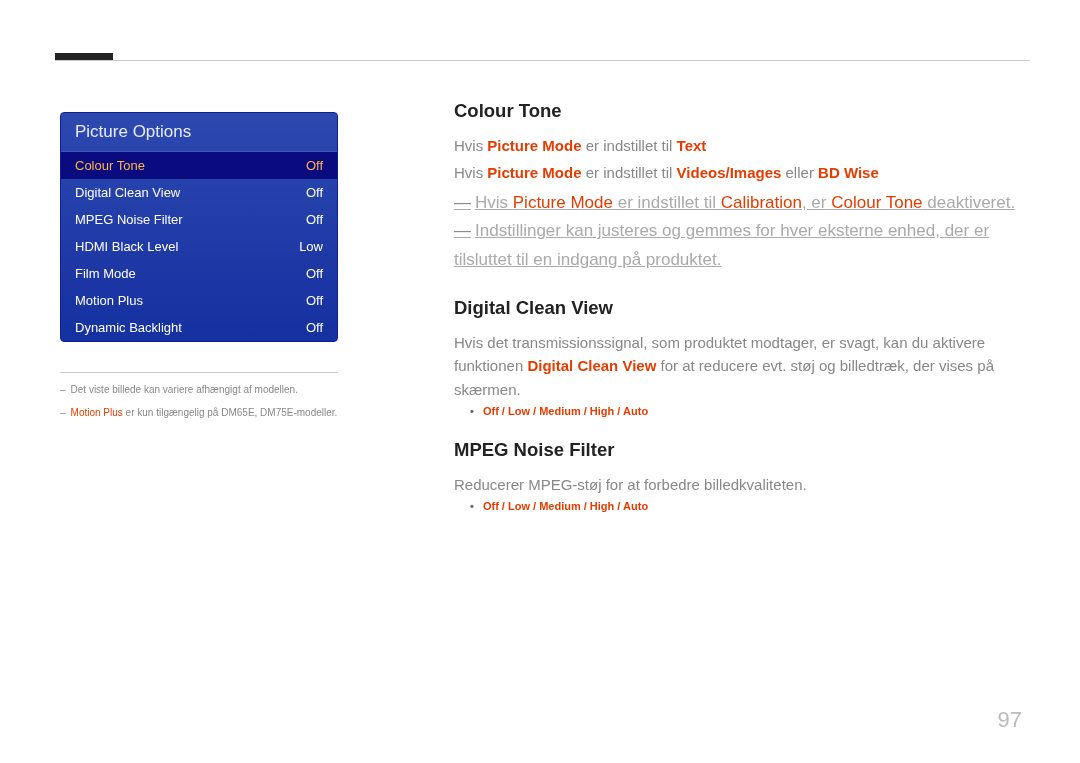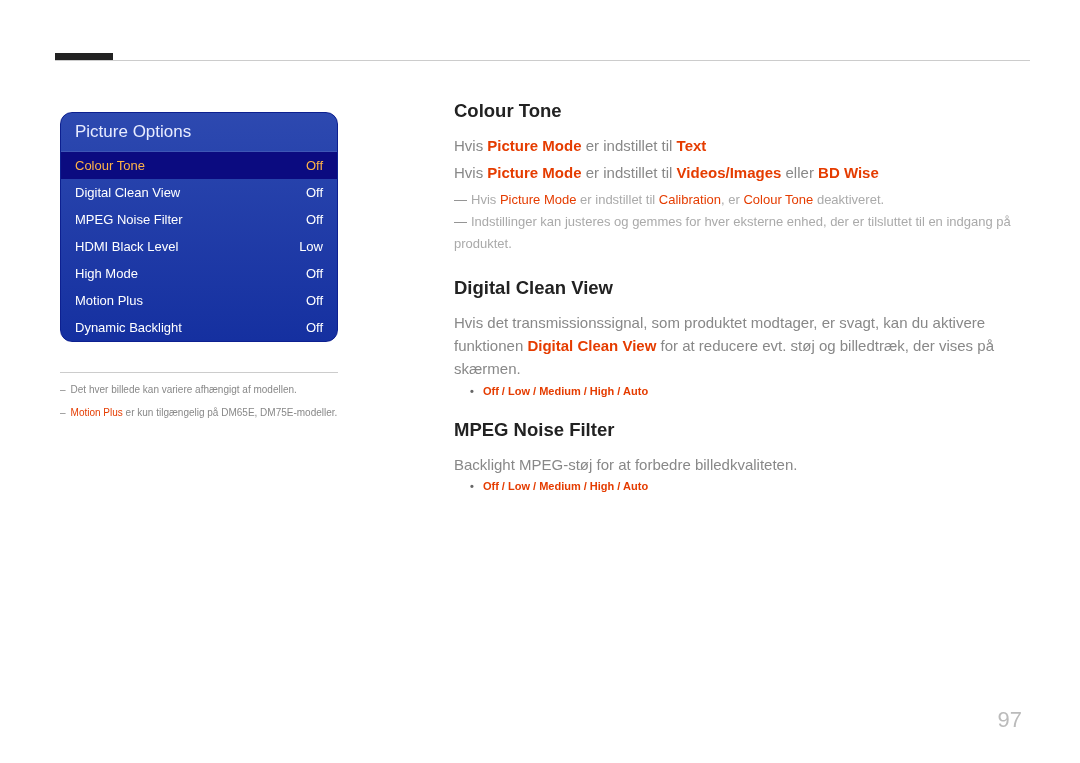--- a/index.html
+++ b/index.html
@@ -28,21 +28,21 @@
       background: #222;
     }
     .left-col {
       position: absolute;
       left: 60px;
       top: 112px;
       width: 278px;
     }
     .menu {
       background: linear-gradient(to bottom, #2d49b0, #1530a0);
-      border-radius: 12px;
+      border-radius: 4px;
       overflow: hidden;
       border: 1px solid #0d2090;
     }
     .menu-header {
       color: #e8ecff;
       font-size: 17px;
       font-weight: 500;
       padding: 9px 14px 9px 14px;
       border-bottom: 1px solid rgba(255,255,255,0.1);
     }
@@ -95,21 +95,21 @@
     .bullet::before {
       content: "• ";
       color: #666;
       margin-right: 6px;
     }
     .notes p::before {
       content: "―";
       color: #888;
       margin-right: 4px;
     }
-    .notes p { font-size: 13px; color: #aaa; line-height: 1.7; }
+    .notes p { font-size: 17px; color: #aaa; line-height: 1.7; text-decoration: underline; }
     .section { margin-bottom: 22px; }
     .page-num {
       position: absolute;
       bottom: 30px;
       right: 58px;
       font-size: 22px;
       color: #bbb;
       font-weight: 300;
     }
     .footnotes p::before {
@@ -136,35 +136,35 @@
     </div>
     <div class="menu-row">
       <span>MPEG Noise Filter</span>
       <span>Off</span>
     </div>
     <div class="menu-row">
       <span>HDMI Black Level</span>
       <span>Low</span>
     </div>
     <div class="menu-row">
-      <span>High Mode</span>
+      <span>Film Mode</span>
       <span>Off</span>
     </div>
     <div class="menu-row">
       <span>Motion Plus</span>
       <span>Off</span>
     </div>
     <div class="menu-row">
       <span>Dynamic Backlight</span>
       <span>Off</span>
     </div>
   </div>
 
   <div class="footnotes">
-    <p>Det hver billede kan variere afhængigt af modellen.</p>
+    <p>Det viste billede kan variere afhængigt af modellen.</p>
     <p><span class="red">Motion Plus</span><span> er kun tilgængelig på DM65E, DM75E-modeller.</span></p>
   </div>
 </div>
 
 <div class="right-col">
 
   <div class="section">
     <div class="section-title">Colour Tone</div>
     <p class="body-text"><span>Hvis </span><span class="red">Picture Mode</span><span> er indstillet til </span><span class="red">Text</span></p>
     <p class="body-text"><span>Hvis </span><span class="red">Picture Mode</span><span> er indstillet til </span><span class="red">Videos/Images</span><span> eller </span><span class="red">BD Wise</span></p>
@@ -175,19 +175,19 @@
   </div>
 
   <div class="section">
     <div class="section-title">Digital Clean View</div>
     <p class="body-text"><span>Hvis det transmissionssignal, som produktet modtager, er svagt, kan du aktivere funktionen </span><span class="red">Digital Clean View</span><span> for at reducere evt. støj og billedtræk, der vises på skærmen.</span></p>
     <p class="bullet">Off / Low / Medium / High / Auto</p>
   </div>
 
   <div class="section">
     <div class="section-title">MPEG Noise Filter</div>
-    <p class="body-text">Backlight MPEG-støj for at forbedre billedkvaliteten.</p>
+    <p class="body-text">Reducerer MPEG-støj for at forbedre billedkvaliteten.</p>
     <p class="bullet">Off / Low / Medium / High / Auto</p>
   </div>
 
 </div>
 
 <div class="page-num">97</div>
 
 </body></html>

